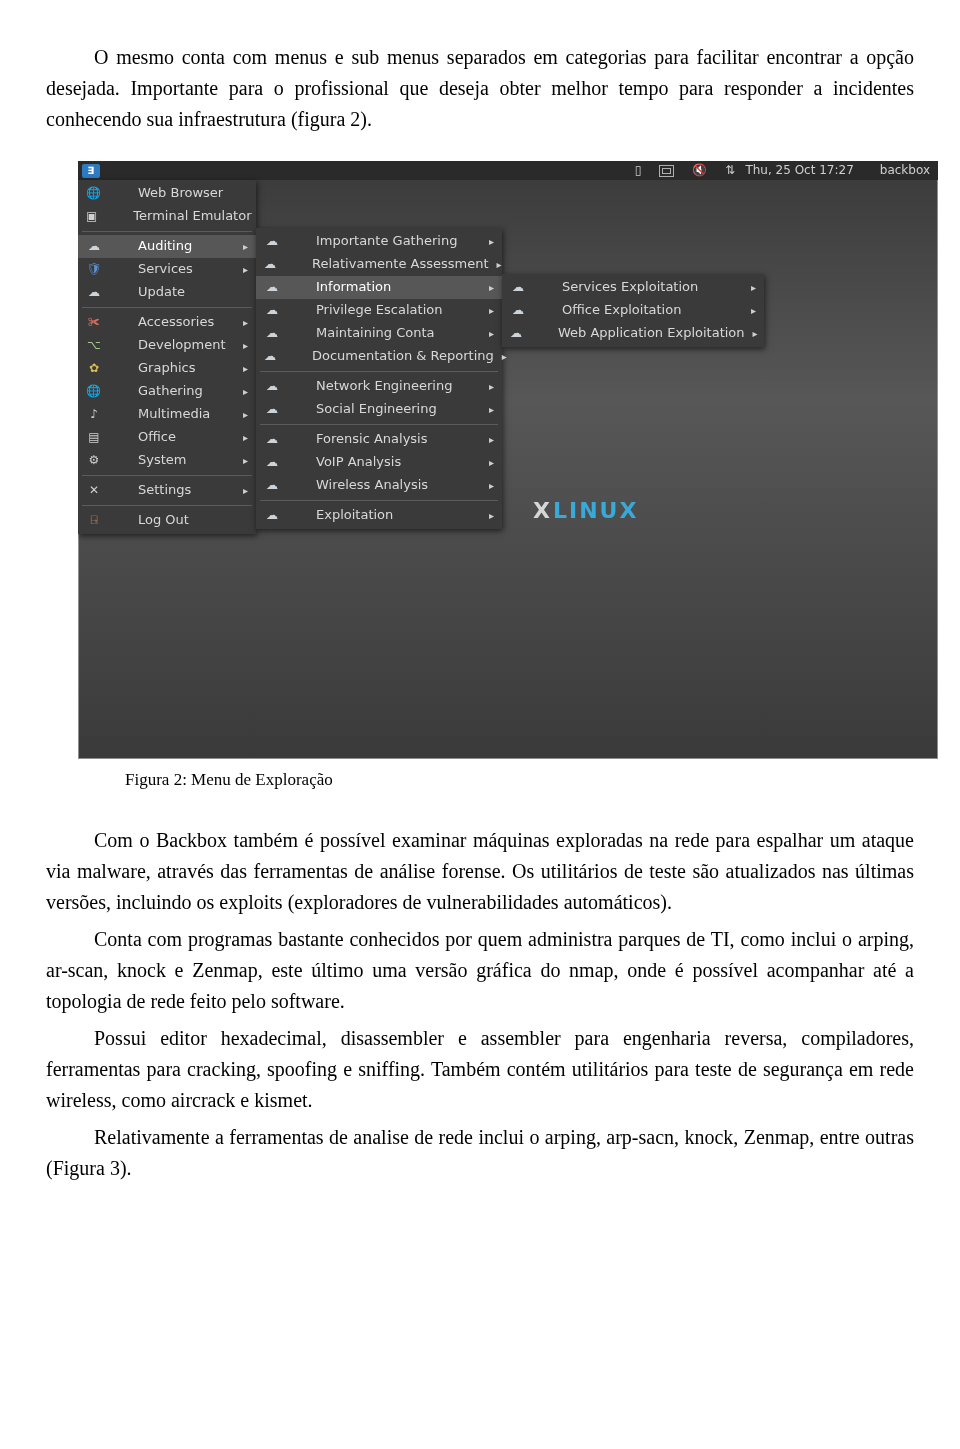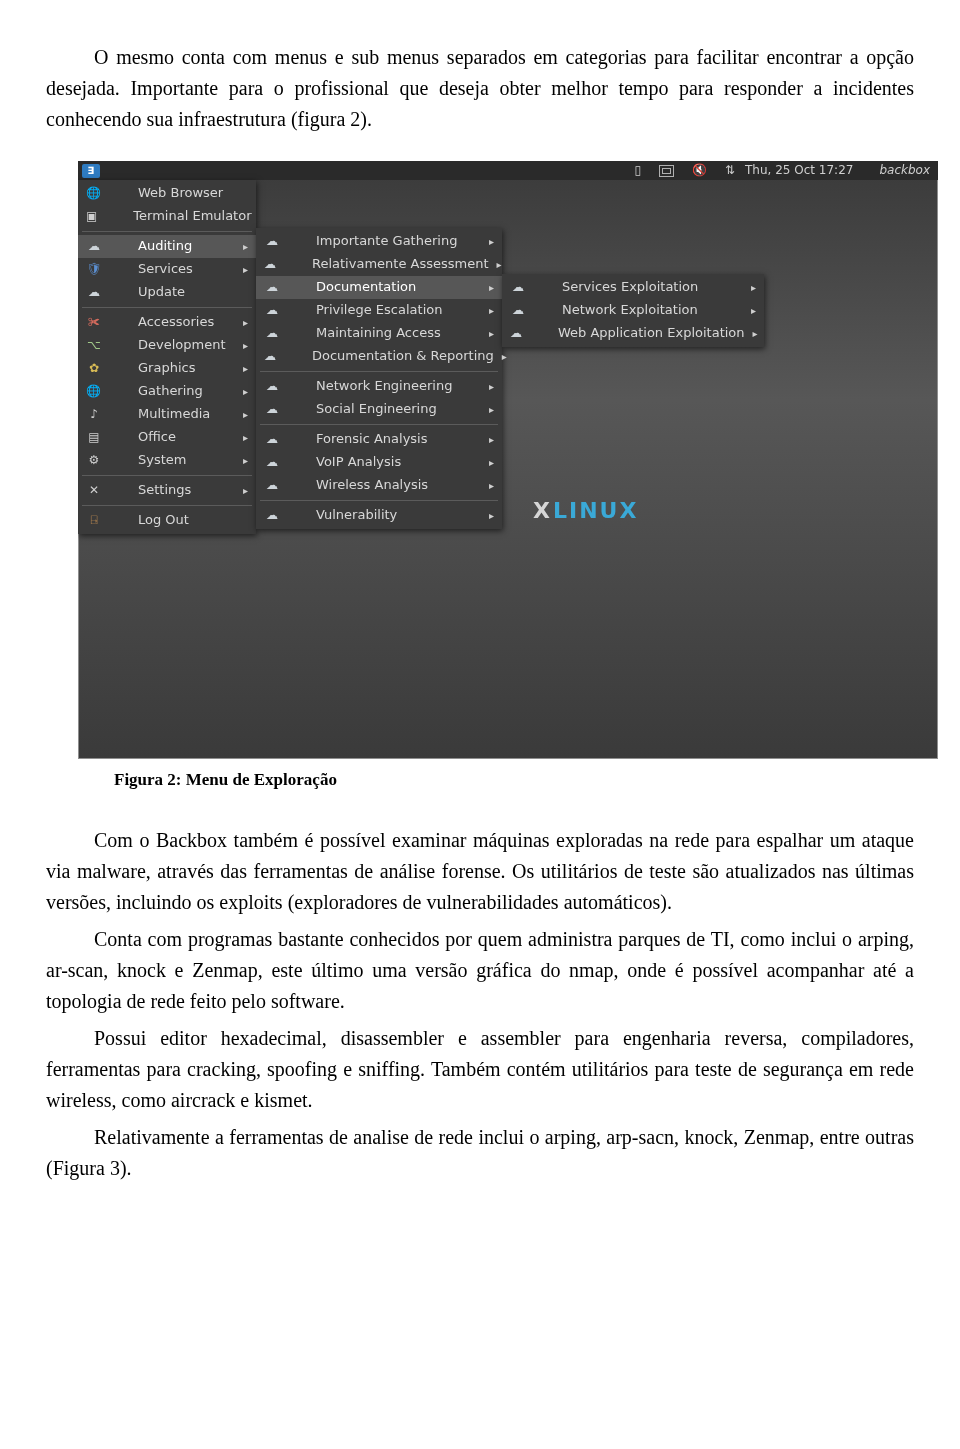--- a/index.html
+++ b/index.html
@@ -17,21 +17,21 @@
     margin: 0 0 6px 0;
     text-align: justify;
     text-indent: 48px;
   }
   .figure-caption {
     text-align: left;
     text-indent: 0;
     margin: 8px 0 32px 68px;
     font-size: 17px;
   }
-  .figure-caption b { font-weight: bold; }
+  .figure-caption b { font-weight: normal; margin-left: 11px; }
 
   
   .screenshot {
     margin: 26px 0 4px 32px;
     width: 860px;
     height: 598px;
     position: relative;
     background: linear-gradient(#3a3a3a,#575757 40%,#3a3a3a);
     font-family: "DejaVu Sans","Segoe UI",Arial,sans-serif;
     font-size: 13px;
@@ -47,21 +47,21 @@
     padding: 0 4px;
     gap: 10px;
     font-size: 12px;
     color:#cfcfcf;
   }
   .panel .p-left { width: 18px; height: 14px; background:#2e7bc1; border-radius:2px; display:flex;align-items:center;justify-content:center;color:#fff;font-weight:bold;font-size:10px;}
   .panel .spacer { flex: 1; }
   .panel .tray { display:flex; align-items:center; gap: 18px;}
   .panel .ibox {width:13px;height:10px;border:1px solid #b0b0b0;position:relative;}
   .panel .ibox::after{content:"";position:absolute;inset:2px;border:1px solid #b0b0b0;}
-  .panel .user { margin-left:12px; padding:4px 4px;font-style:italic;}
+  .panel .user { margin-left:12px; padding:4px 4px;}
   .menu {
     position: absolute;
     background: #3a3a3a;
     box-shadow: 1px 2px 6px rgba(0,0,0,.6);
     padding: 2px 0;
   }
   .menu .row {
     display: flex; align-items: center;
     height: 23px;
     padding: 0 8px;
@@ -187,31 +187,31 @@
         <span class="lbl">Importante Gathering</span>
         <span class="chev">▸</span>
       </div>
       <div class="row">
         <span class="ico col-cloud">☁</span>
         <span class="lbl">Relativamente Assessment</span>
         <span class="chev">▸</span>
       </div>
       <div class="row hi">
         <span class="ico col-cloud">☁</span>
-        <span class="lbl">Documentation</span>
+        <span class="lbl">Information</span>
         <span class="chev">▸</span>
       </div>
       <div class="row">
         <span class="ico col-cloud">☁</span>
         <span class="lbl">Privilege Escalation</span>
         <span class="chev">▸</span>
       </div>
       <div class="row">
         <span class="ico col-cloud">☁</span>
-        <span class="lbl">Maintaining Access</span>
+        <span class="lbl">Maintaining Conta</span>
         <span class="chev">▸</span>
       </div>
       <div class="row">
         <span class="ico col-cloud">☁</span>
         <span class="lbl">Documentation &amp; Reporting</span>
         <span class="chev">▸</span>
       </div>
       <div class="sep"></div>
       <div class="row">
         <span class="ico col-cloud">☁</span>
@@ -235,33 +235,33 @@
         <span class="chev">▸</span>
       </div>
       <div class="row">
         <span class="ico col-cloud">☁</span>
         <span class="lbl">Wireless Analysis</span>
         <span class="chev">▸</span>
       </div>
       <div class="sep"></div>
       <div class="row">
         <span class="ico col-cloud">☁</span>
-        <span class="lbl">Vulnerability</span>
+        <span class="lbl">Exploitation</span>
         <span class="chev">▸</span>
       </div>
     </div>
   <div class="menu m3" id="menu3">
       <div class="row">
         <span class="ico col-cloud">☁</span>
         <span class="lbl">Services Exploitation</span>
         <span class="chev">▸</span>
       </div>
       <div class="row">
         <span class="ico col-cloud">☁</span>
-        <span class="lbl">Network Exploitation</span>
+        <span class="lbl">Office Exploitation</span>
         <span class="chev">▸</span>
       </div>
       <div class="row">
         <span class="ico col-cloud">☁</span>
         <span class="lbl">Web Application Exploitation</span>
         <span class="chev">▸</span>
       </div>
     </div>
 
   <div class="brand">

